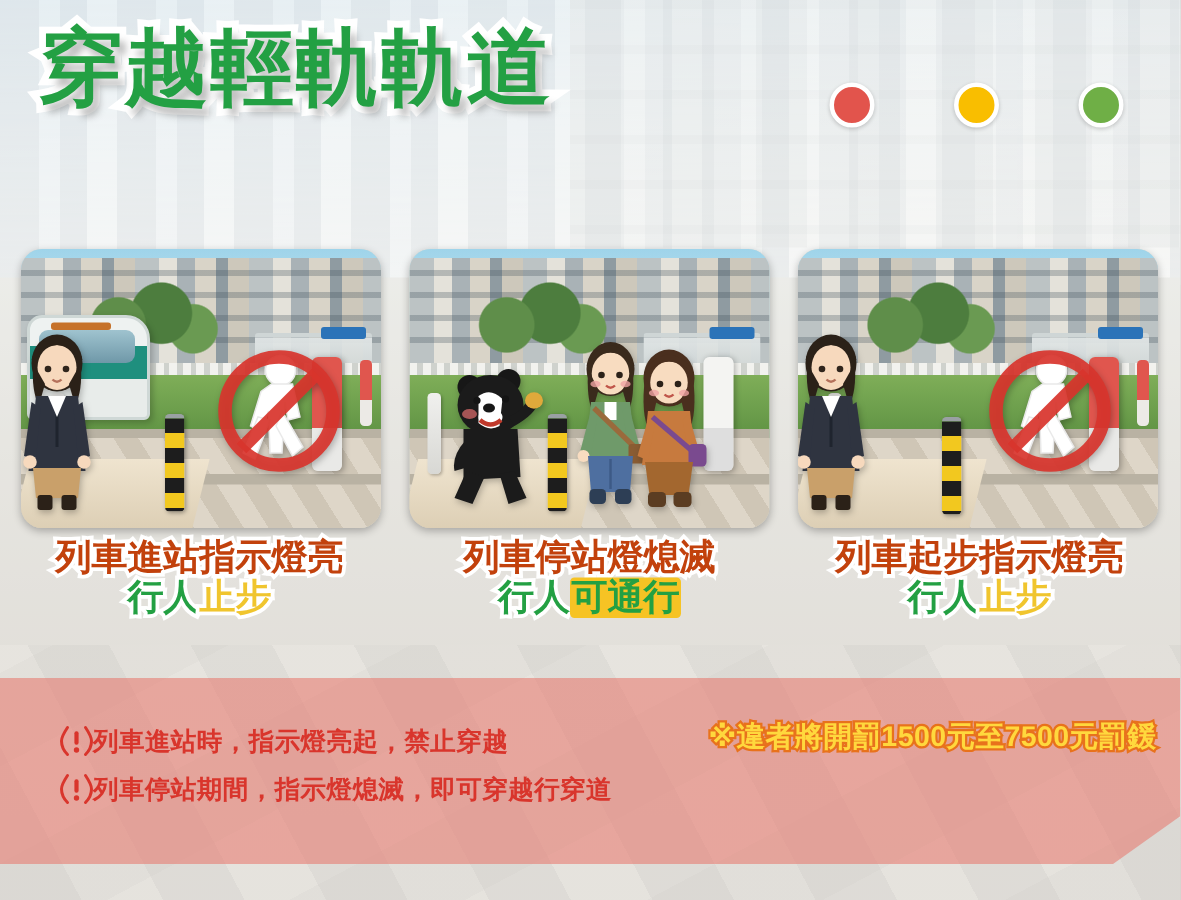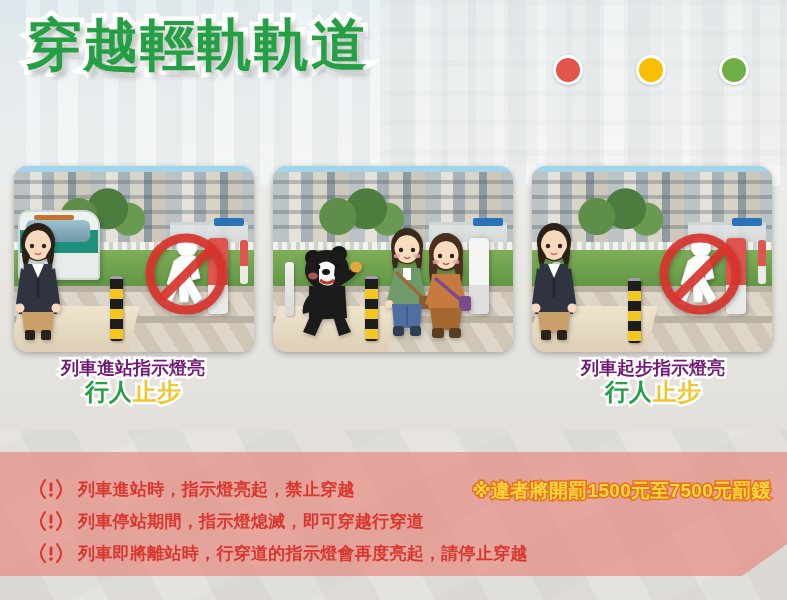--- a/index.html
+++ b/index.html
@@ -180,21 +180,21 @@
   .bear{position:absolute;}
   .bear svg{display:block;filter:drop-shadow(1px 2px 2px rgba(0,0,0,.25));}
 
   
   .caps{position:absolute;left:0;top:358px;width:787px;height:66px;}
   .cap{position:absolute;top:0;width:262px;text-align:center;}
   .cap.c1{left:2px;}
   .cap.c2{left:262px;}
   .cap.c3{left:522px;}
   .cap-l1{
-    font-size:18px;font-weight:bold;color:#701a75;letter-spacing:0px;
+    font-size:24px;font-weight:bold;color:#c2410c;letter-spacing:0px;
     -webkit-text-stroke:5px #ffffff;paint-order:stroke fill;
     white-space:nowrap;line-height:1.18;
   }
   .cap-l2{
     font-size:24px;font-weight:bold;color:#23a043;letter-spacing:0px;
     -webkit-text-stroke:5px #ffffff;paint-order:stroke fill;
     white-space:nowrap;line-height:1.12;
   }
   .hl-stop{color:#f0c52e;margin-top:44px;}
   .hl-go{
@@ -214,21 +214,21 @@
       repeating-linear-gradient(118deg,
         rgba(222,75,70,.92) 0px, rgba(222,75,70,.92) 13px,
         rgba(236,134,128,.88) 13px, rgba(236,134,128,.88) 26px);
     display:flex;align-items:center;justify-content:center;
   }
   .redbar-text{
     font-size:19px;font-weight:bold;color:#ffffff;letter-spacing:.5px;
     text-shadow:1px 1px 2px rgba(120,20,16,.5);white-space:nowrap;
   }
   .bullets{position:absolute;left:40px;top:478px;width:470px;}
-  .bullet{display:flex;gap:16px;height:32px;}
+  .bullet{display:flex;align-items:center;gap:0;height:32px;}
   .b-icon{flex:0 0 auto;width:22px;height:22px;}
   .b-icon svg{display:block;}
   .b-text{font-size:17px;font-weight:bold;color:#d9352c;letter-spacing:.3px;white-space:nowrap;}
   .penalty{
     position:absolute;right:16px;top:478px;
     font-size:19px;font-weight:bold;color:#ffd83d;letter-spacing:.3px;
     -webkit-text-stroke:3px #e8721c;paint-order:stroke fill;white-space:nowrap;
   }
 </style>
 </head>
@@ -450,20 +450,24 @@
         </svg>
       </div>
     </div>
   </div>
 
   <div class="caps">
     <div class="cap c1">
       <div class="cap-l1">列車進站指示燈亮</div>
       <div class="cap-l2"><span>行人</span><span class="hl-stop">止步</span></div>
     </div>
+    <div class="cap c2">
+      <div class="cap-l1">列車停站燈熄滅</div>
+      <div class="cap-l2"><span>行人</span><span class="hl-go">可通行</span></div>
+    </div>
     <div class="cap c3">
       <div class="cap-l1">列車起步指示燈亮</div>
       <div class="cap-l2"><span>行人</span><span class="hl-stop">止步</span></div>
     </div>
   </div>
 
   <div class="infopanel"></div>
 
 
   <div class="bullets">
@@ -482,28 +486,17 @@
       <span class="b-icon">
         <svg width="22" height="22" viewBox="0 0 22 22">
           <path d="M5 2 Q1 8 1 11 Q1 16 5 20" stroke="#d9352c" stroke-width="2" fill="none" stroke-linecap="round"></path>
           <path d="M17 2 Q21 8 21 11 Q21 16 17 20" stroke="#d9352c" stroke-width="2" fill="none" stroke-linecap="round"></path>
           <rect x="9.6" y="4.5" width="2.8" height="9" rx="1.3" fill="#d9352c"></rect>
           <circle cx="11" cy="17" r="1.8" fill="#d9352c"></circle>
         </svg>
       </span>
       <span class="b-text">列車停站期間，指示燈熄滅，即可穿越行穿道</span>
     </div>
-    <div class="bullet">
-      <span class="b-icon">
-        <svg width="22" height="22" viewBox="0 0 22 22">
-          <path d="M5 2 Q1 8 1 11 Q1 16 5 20" stroke="#d9352c" stroke-width="2" fill="none" stroke-linecap="round"></path>
-          <path d="M17 2 Q21 8 21 11 Q21 16 17 20" stroke="#d9352c" stroke-width="2" fill="none" stroke-linecap="round"></path>
-          <rect x="9.6" y="4.5" width="2.8" height="9" rx="1.3" fill="#d9352c"></rect>
-          <circle cx="11" cy="17" r="1.8" fill="#d9352c"></circle>
-        </svg>
-      </span>
-      <span class="b-text">列車即將離站時，行穿道的指示燈會再度亮起，請停止穿越</span>
-    </div>
   </div>
 
   <div class="penalty">※違者將開罰1500元至7500元罰鍰</div>
 
 </div>
 
 </body></html>

